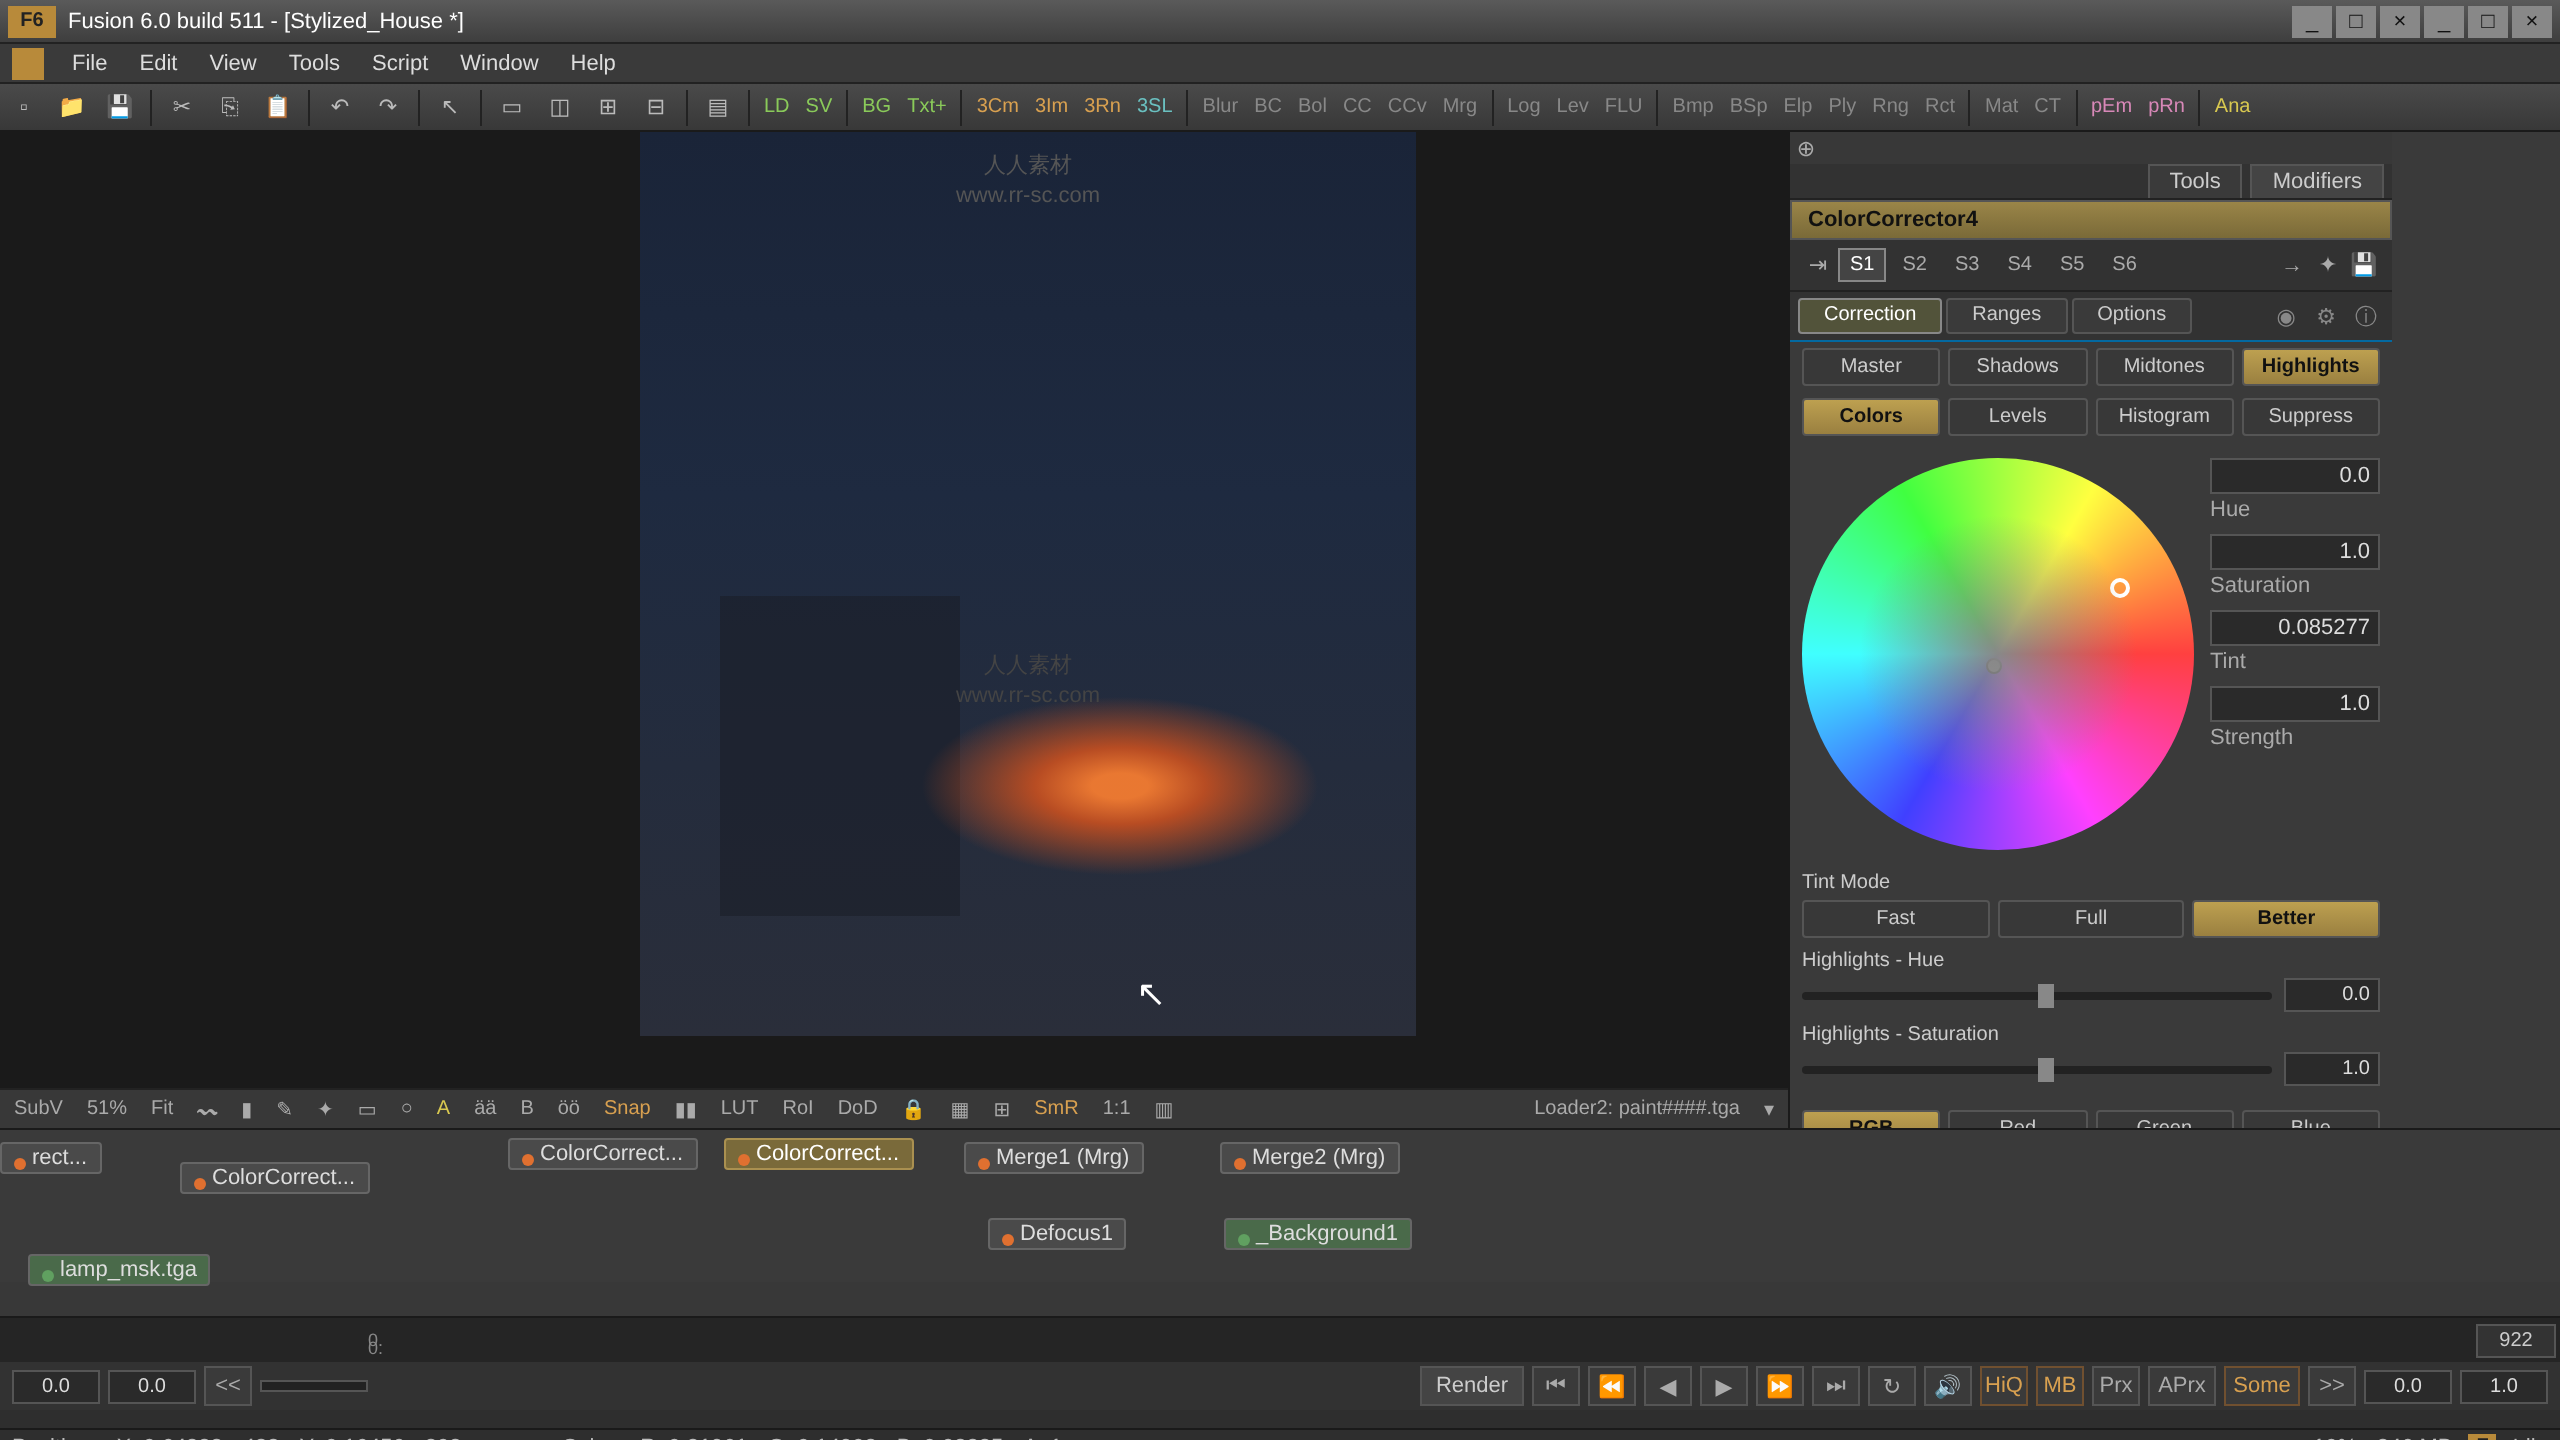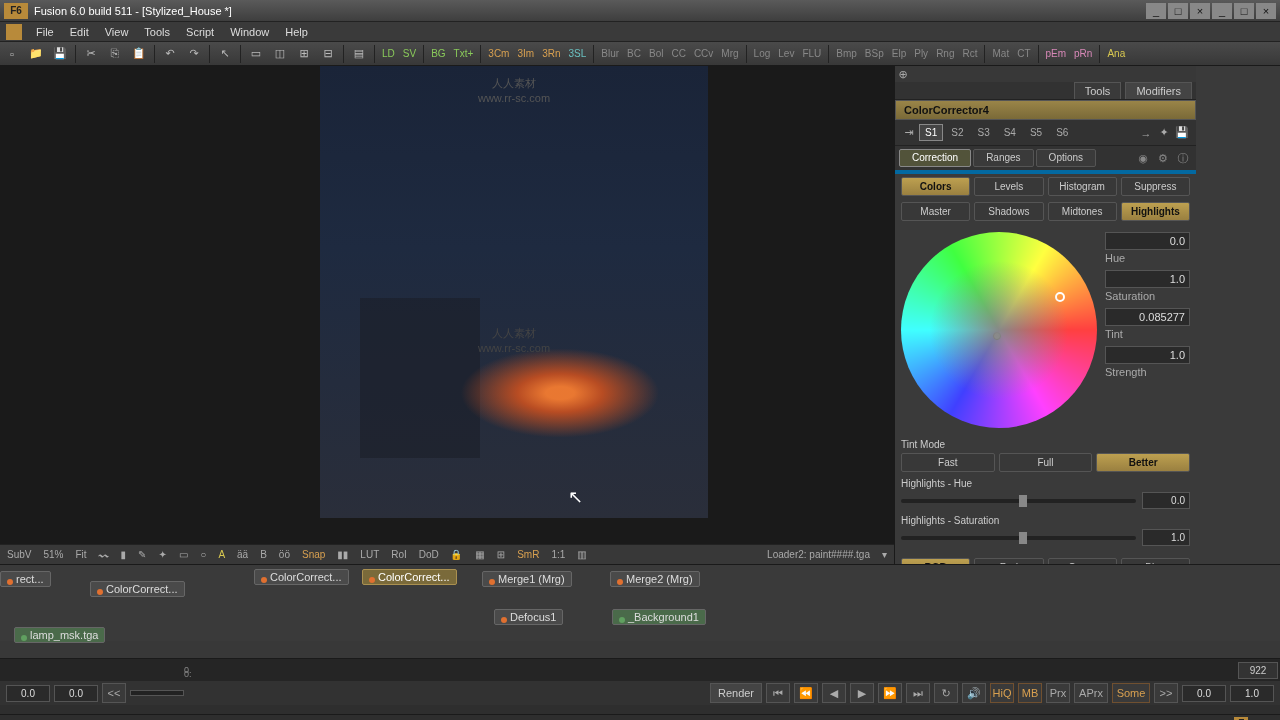--- a/index.html
+++ b/index.html
@@ -44,21 +44,21 @@
 .insp-head { height: 18px; background: #383838; display: flex; align-items: center; }
 .insp-tabs { display: flex; gap: 4px; padding: 0 4px; background: #323232; border-bottom: 1px solid #222; justify-content: flex-end; }
 .insp-tab { padding: 2px 10px; color: #ccc; background: #444; border: 1px solid #555; border-bottom: none; }
 .insp-tab.active { background: #3a3a3a; }
 .node-title { background: linear-gradient(#9a8548,#7a6a38); color: #111; padding: 3px 8px; font-weight: bold; border: 1px solid #555; }
 .versions { display: flex; align-items: center; gap: 2px; padding: 4px 6px; background: #323232; border-bottom: 1px solid #222; }
 .ver-btn { padding: 2px 5px; color: #aaa; font-size: 10px; border: 1px solid transparent; }
 .ver-btn.active { border: 1px solid #888; background: #444; color: #fff; }
 .ver-icon { width: 16px; height: 16px; display: flex; align-items: center; justify-content: center; color: #aaa; }
 
-.sub-tabs { display: flex; gap: 2px; padding: 3px 4px; background: #323232; border-bottom: 4px solid #0369a1; }
+.sub-tabs { display: flex; gap: 2px; padding: 3px 4px; background: #323232; border-bottom: 1px solid #0369a1; }
 .sub-tab { padding: 2px 12px; color: #ccc; border: 1px solid #555; background: #3a3a3a; border-radius: 2px; font-size: 10px; }
 .sub-tab.active { background: #52533a; color: #fff; border-color: #888; }
 .sub-icon { width: 18px; height: 18px; display: flex; align-items: center; justify-content: center; color: #888; }
 
 .btn-row { display: flex; gap: 4px; padding: 3px 6px; }
 .pill { flex: 1; padding: 3px 0; text-align: center; border: 1px solid #555; background: #383838; color: #ccc; border-radius: 2px; font-size: 10px; }
 .pill.active { background: linear-gradient(#bda050,#9a8040); color: #111; font-weight: bold; }
 
 .color-area { display: flex; padding: 8px 6px; gap: 8px; }
 .color-wheel { width: 196px; height: 196px; border-radius: 50%; position: relative; background: conic-gradient(from 90deg, #ff4040, #ff40ff, #4040ff, #40ffff, #40ff40, #ffff40, #ff4040); }
@@ -258,30 +258,30 @@
     <div class="sub-tabs">
       <div class="sub-tab active">Correction</div>
       <div class="sub-tab">Ranges</div>
       <div class="sub-tab">Options</div>
       <div style="flex:1"></div>
       <div class="sub-icon">◉</div>
       <div class="sub-icon">⚙</div>
       <div class="sub-icon">ⓘ</div>
     </div>
     <div class="btn-row">
+      <div class="pill">Master</div>
+      <div class="pill">Shadows</div>
+      <div class="pill">Midtones</div>
+      <div class="pill active">Highlights</div>
+    </div>
+    <div class="btn-row">
       <div class="pill active">Colors</div>
       <div class="pill">Levels</div>
       <div class="pill">Histogram</div>
       <div class="pill">Suppress</div>
-    </div>
-    <div class="btn-row">
-      <div class="pill">Master</div>
-      <div class="pill">Shadows</div>
-      <div class="pill">Midtones</div>
-      <div class="pill active">Highlights</div>
     </div>
     <div class="color-area">
       <div class="color-wheel">
         <div class="wheel-handle"></div>
         <div class="wheel-center"></div>
       </div>
       <div class="color-vals">
         <div class="cval">
             <div class="num">0.0</div>
             <div class="lbl">Hue</div>

